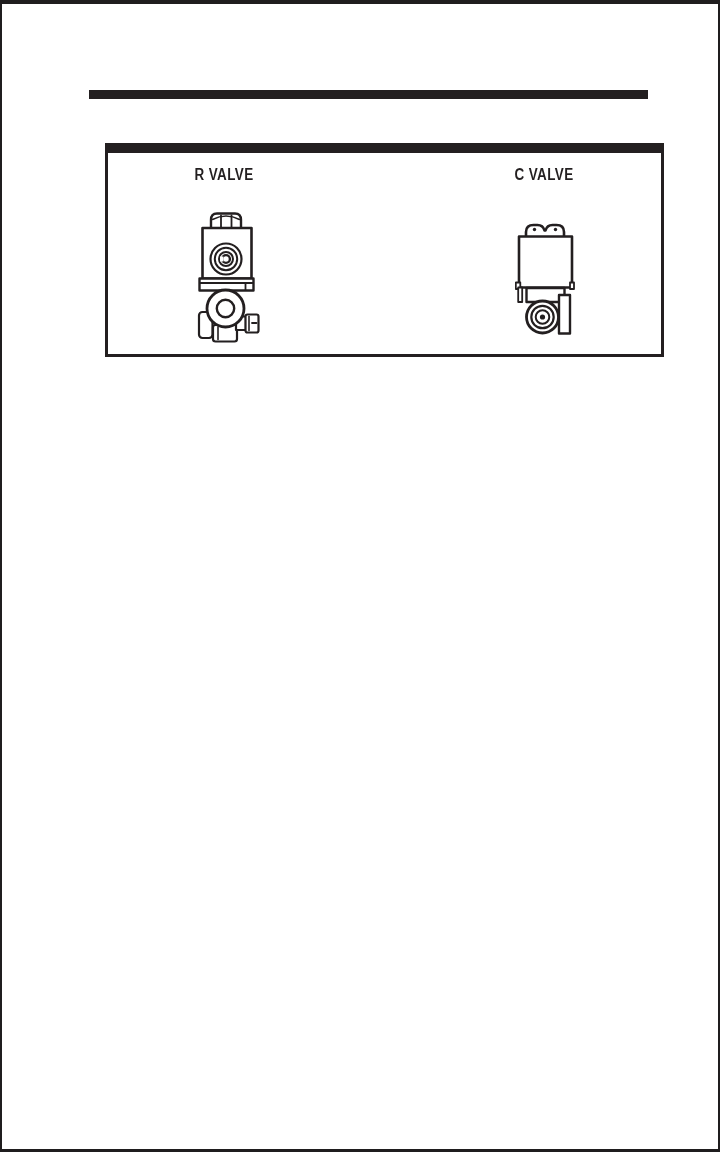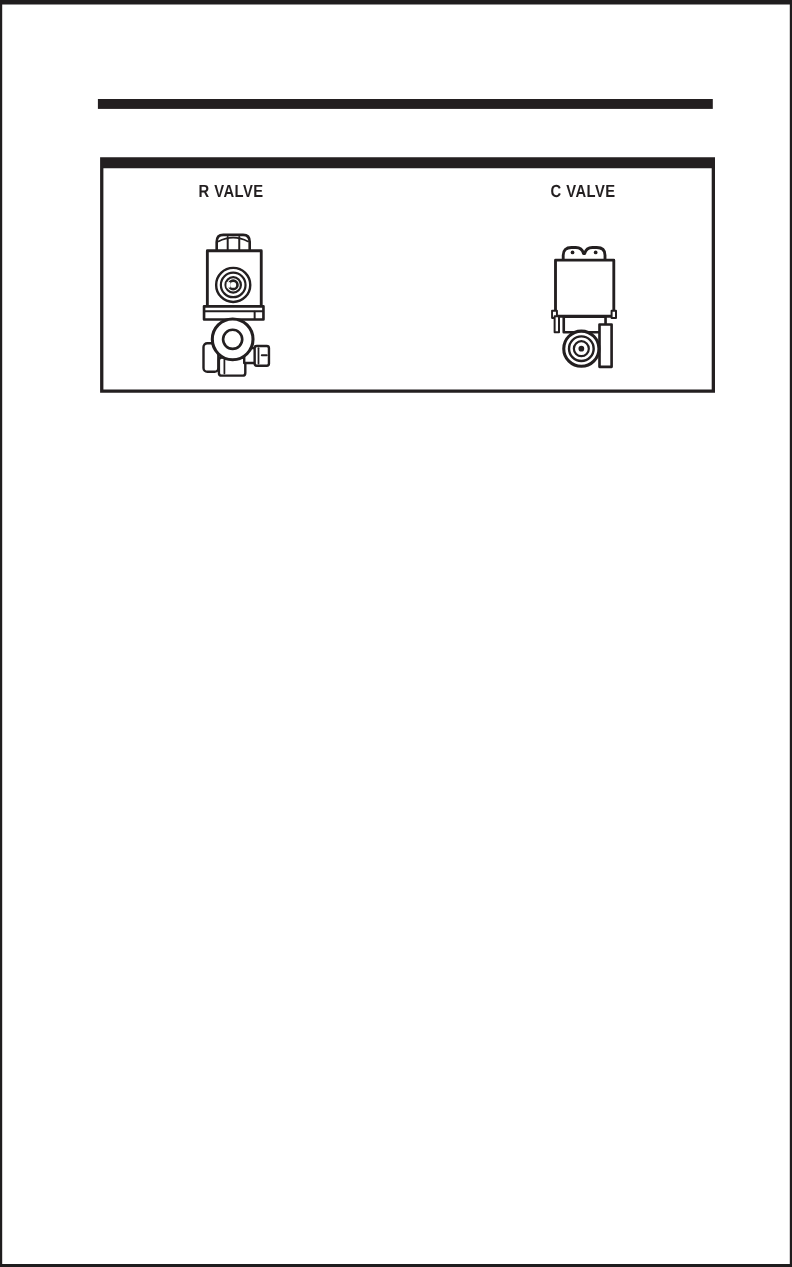--- a/index.html
+++ b/index.html
@@ -18,21 +18,21 @@
   .top-rule {
     position: absolute;
     left: 87px;           
     top: 86px;
     width: 559px;
     height: 9px;
     background: #231f20;
   }
   .figure-panel {
     position: absolute;
-    left: 89px;
+    left: 103px;
     top: 139px;
     width: 559px;
     height: 214px;
     box-sizing: border-box;
     border-style: solid;
     border-color: #231f20;
     border-width: 10px 3px 3px 3px;
     background: #ffffff;
   }
   .valve-label {

